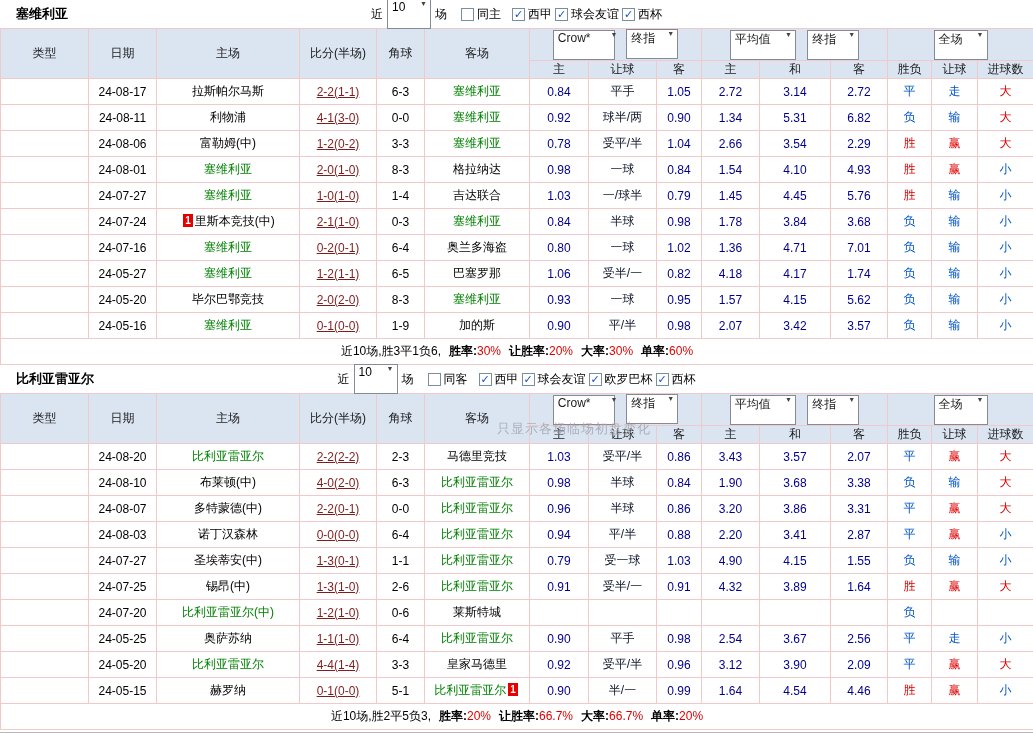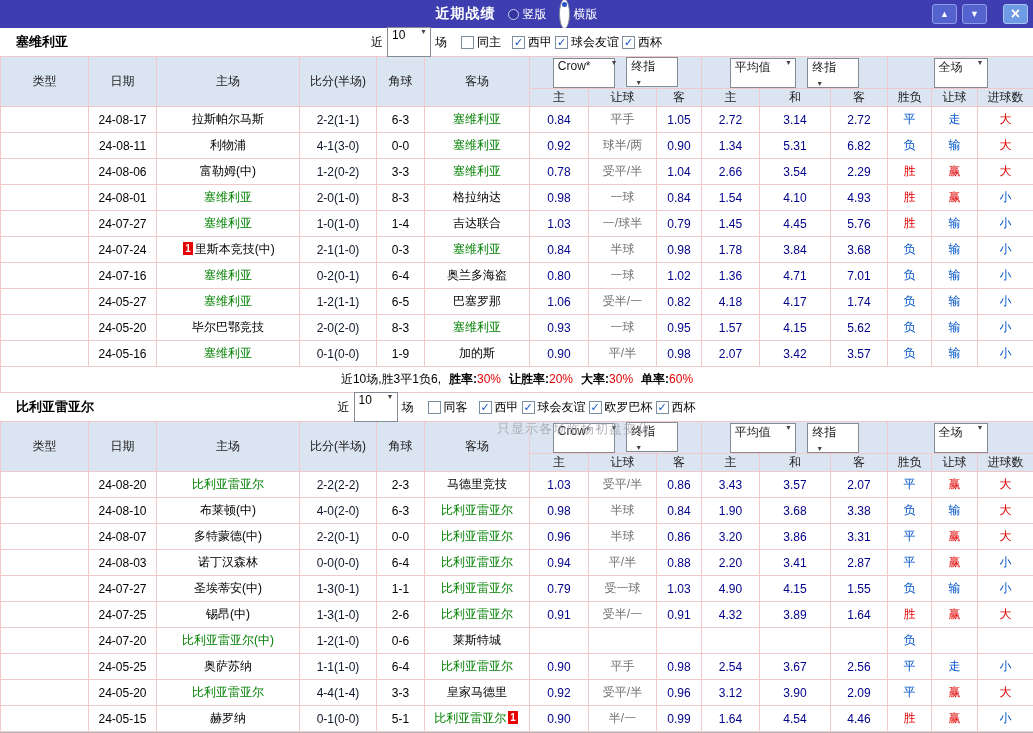--- a/index.html
+++ b/index.html
@@ -30,74 +30,50 @@
   .comps .cbl{margin-left:3px;}
   .cbl{display:inline-flex;align-items:center;cursor:default;}
   .cb{width:13px;height:13px;border:1px solid #7b8ea0;background:#fff;display:inline-flex;align-items:center;
       justify-content:center;font-size:11px;font-weight:bold;color:#1050c8;margin-right:3px;box-sizing:border-box;line-height:1;}
   
   .sel{display:inline-flex;align-items:flex-start;justify-content:space-between;border:1px solid #848b94;background:#fff;
        height:30px;padding:0 3px 0 4px;box-sizing:border-box;font-size:12px;cursor:default;}
   .sel .arr{font-size:7px;color:#444;margin-left:4px;}
   .sel-count{width:44px;}
   .sel-company{width:62px;gap:16px;}
-  .sel-kind{width:52px;flex-direction:column;}
+  .sel-kind{width:52px;}
   .sel-avg{width:66px;}
   .sel-scope{width:54px;}
   
   .grid{border-collapse:collapse;table-layout:fixed;width:1033px;}
   .grid th,.grid td{border:1px solid #f0caca;text-align:center;white-space:nowrap;overflow:hidden;padding:0;font-weight:normal;}
   .grid thead th{background:#dbe5f2;color:#1a1a1a;}
   .hr1 th{height:19px;}
   .hr2 th{height:15px;}
   .dd-cell .sel{margin:0 4px;}
   .grid tbody td{height:25px;background:#fff;}
   .type-cell{color:#fff;}
   .t-liga{background:#089c08;}
   .t-frd{background:#00a0a0;}
-  .score{color:#0f172a;}
+  .score{color:#7f1d1d;text-decoration:underline;}
   .team-green{color:#008000;}
   .navy{color:#00008c;}
-  .hcap{color:#737373;}
+  .hcap{color:#0f172a;}
   .c-red{color:#e00000;}
   .c-blue{color:#0053c8;}
   .badge{display:inline-block;background:#e60000;color:#fff;font-size:10px;line-height:13px;padding:0 2px;margin:0 2px;font-weight:bold;vertical-align:1px;}
   .summary{height:25px;background:#fff;color:#000;}
   .summary .lbl{margin-left:8px;font-weight:bold;}
   .watermark{position:absolute;top:420px;left:497px;color:#a0a4ac;font-size:13px;opacity:.8;pointer-events:none;z-index:3;letter-spacing:1px;}
 </style>
 </head>
 <body>
 
 <div class="page">
 
-  <div class="titlebar">
-    <div class="tb-center">
-      <span class="tb-title">近期战绩</span>
-      <span class="radio">
-        <span class="rdot"></span>
-        <span>竖版</span>
-      </span>
-      <span class="radio">
-        <span class="rdot sel"></span>
-        <span>横版</span>
-      </span>
-    </div>
-    <div class="tb-btns">
-      <span class="tb-btn updown">
-          <span>▲</span>
-        </span>
-      <span class="tb-btn updown">
-          <span>▼</span>
-        </span>
-      <span class="tb-btn close">
-          <span>×</span>
-        </span>
-    </div>
-  </div>
 
   <div id="sections">
   <div class="section">
     <div class="ctrl-row">
       <div class="team-name">塞维利亚</div>
       <div class="filters">
         <span class="f-near">近</span>
         <span class="sel sel-count">
           <span>10</span>
               <span class="arr">▼</span>

